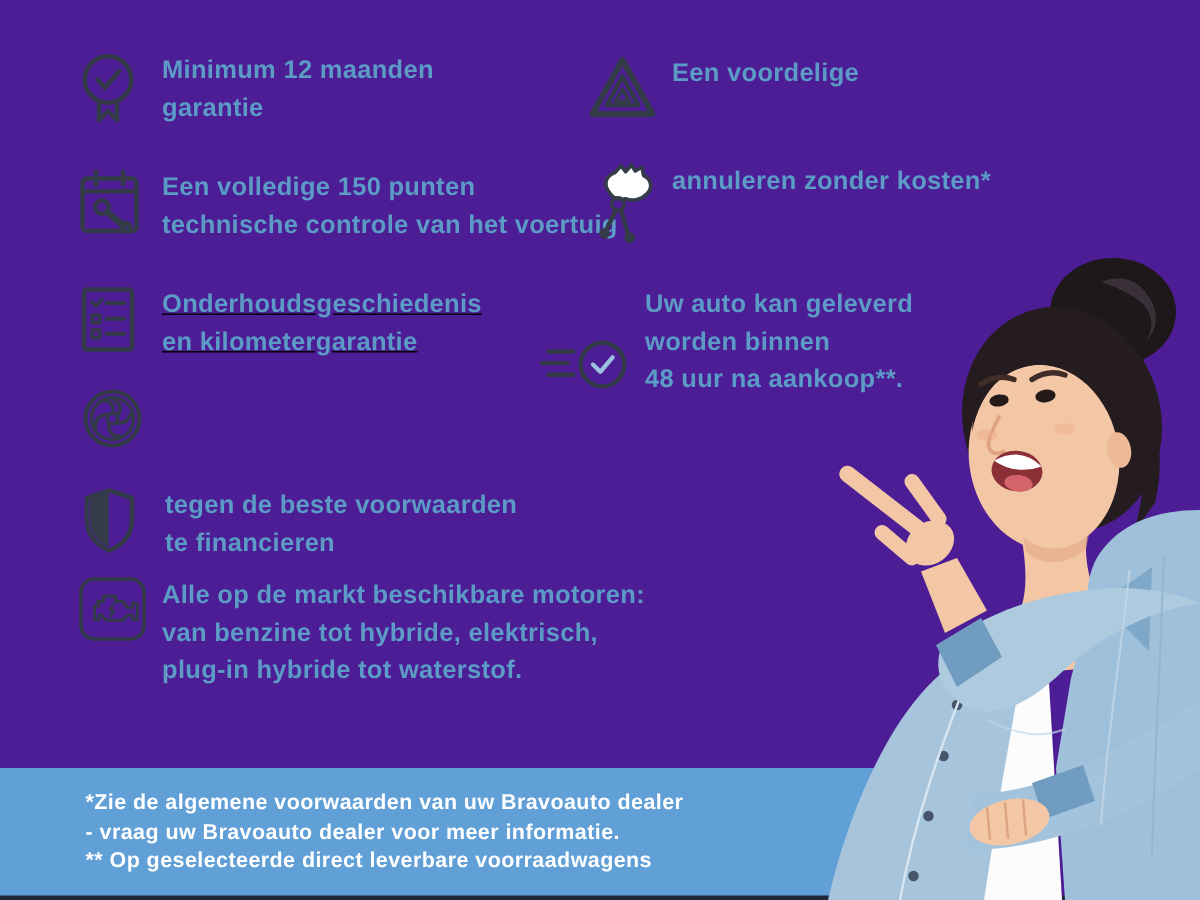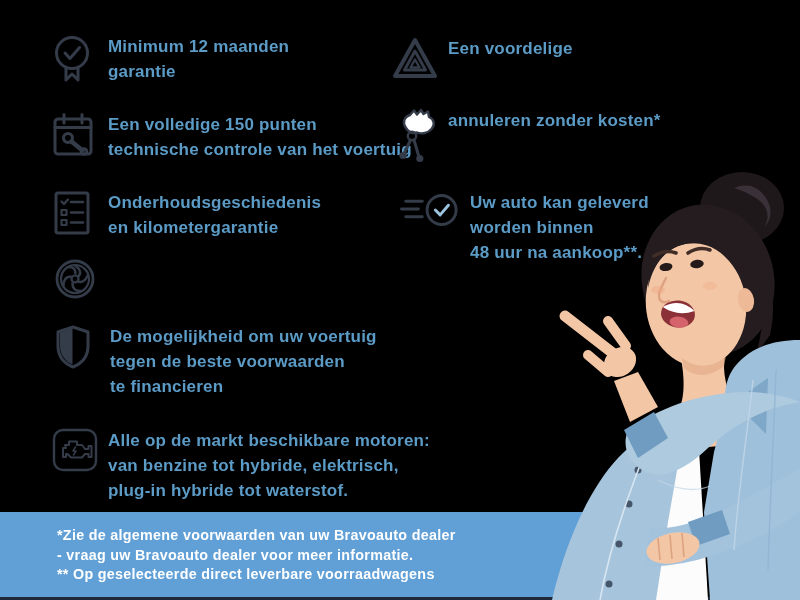--- a/index.html
+++ b/index.html
@@ -1,33 +1,33 @@
 <!DOCTYPE html>
 <html><head>
 <meta charset="utf-8">
 <style>
   * { margin:0; padding:0; box-sizing:border-box; }
   html,body { width:800px; height:600px; }
   body { font-family:"Liberation Sans", sans-serif; }
-  .canvas { position:relative; width:800px; height:600px; background:#000000; overflow:hidden; }
+  .canvas { position:relative; width:800px; height:600px; background:#4c1d95; overflow:hidden; }
 
   .item { position:absolute; display:flex; align-items:flex-start; }
   .ic { flex:0 0 46px; width:46px; display:flex; justify-content:flex-start; }
   .ic svg { display:block; }
   .txt { font-weight:700; font-size:17px; line-height:25px; color:#5b9bc6; letter-spacing:.2px; padding-left:10px; }
 
   .l1 { top:34px;  left:52px; }
   .l2 { top:112px; left:52px; }
   .l3 { top:190px; left:52px;text-decoration:underline; }
   .l4 { top:258px; left:54px; }
   .l5 { top:324px; left:54px; }
-  .l6 { top:428px; left:52px; }
+  .l6 { top:384px; left:52px; }
   .r1 { top:36px;  left:392px; }
   .r2 { top:108px; left:392px; }
-  .r3 { top:190px; left:400px; }
+  .r3 { top:190px; left:360px;align-items:flex-end; }
   .r3 .ic { flex-basis:60px; width:60px; }
 
   .footer { position:absolute; left:0; top:512px; width:668px; height:88px; background:#61a0d6; z-index:2; }
   .footer-text { position:absolute; left:57px; top:14px; color:#ffffff; font-weight:700;
                  font-size:14.3px; line-height:19.5px; letter-spacing:.3px; }
   .bottom-line { position:absolute; left:0; top:597px; width:800px; height:3px; background:#20293a; z-index:3; }
 
   .woman { position:absolute; left:538px; top:150px; width:262px; height:450px; z-index:4; }
 </style>
 </head>
@@ -101,21 +101,20 @@
   </div>
 
   <div class="item l5">
     <span class="ic">
       <svg width="38" height="46" viewBox="0 0 38 46" fill="none" stroke="#343b49" stroke-width="3" stroke-linejoin="round">
         <path d="M19 3 L34 8 V22 C34 33 27.5 39.5 19 43 C10.5 39.5 4 33 4 22 V8 Z"></path>
         <path d="M18.5 4.5 L6 8.8 V22 C6 31.5 11.5 37.3 18.5 40.6 Z" fill="#343b49" stroke="none"></path>
       </svg>
     </span>
     <div class="txt">
-      <div>De mogelijkheid om uw voertuig</div>
       <div>tegen de beste voorwaarden</div>
       <div>te financieren</div>
     </div>
   </div>
 
   <div class="item l6">
     <span class="ic">
       <svg width="46" height="44" viewBox="0 0 46 44" fill="none" stroke="#343b49" stroke-width="2.4" stroke-linecap="round" stroke-linejoin="round">
         <rect x="2" y="2" width="42" height="40" rx="9"></rect>
         <path d="M13 17 h4 v-3.5 h8 v3.5 h5 l3 4 h3.5 v-3 h3 v11 h-3 v-3 h-3.5 l-3 3.5 h-11 l-3.5 -3.5 h-1.5 v3 h-3 v-9 h3 z" stroke-width="2"></path>

